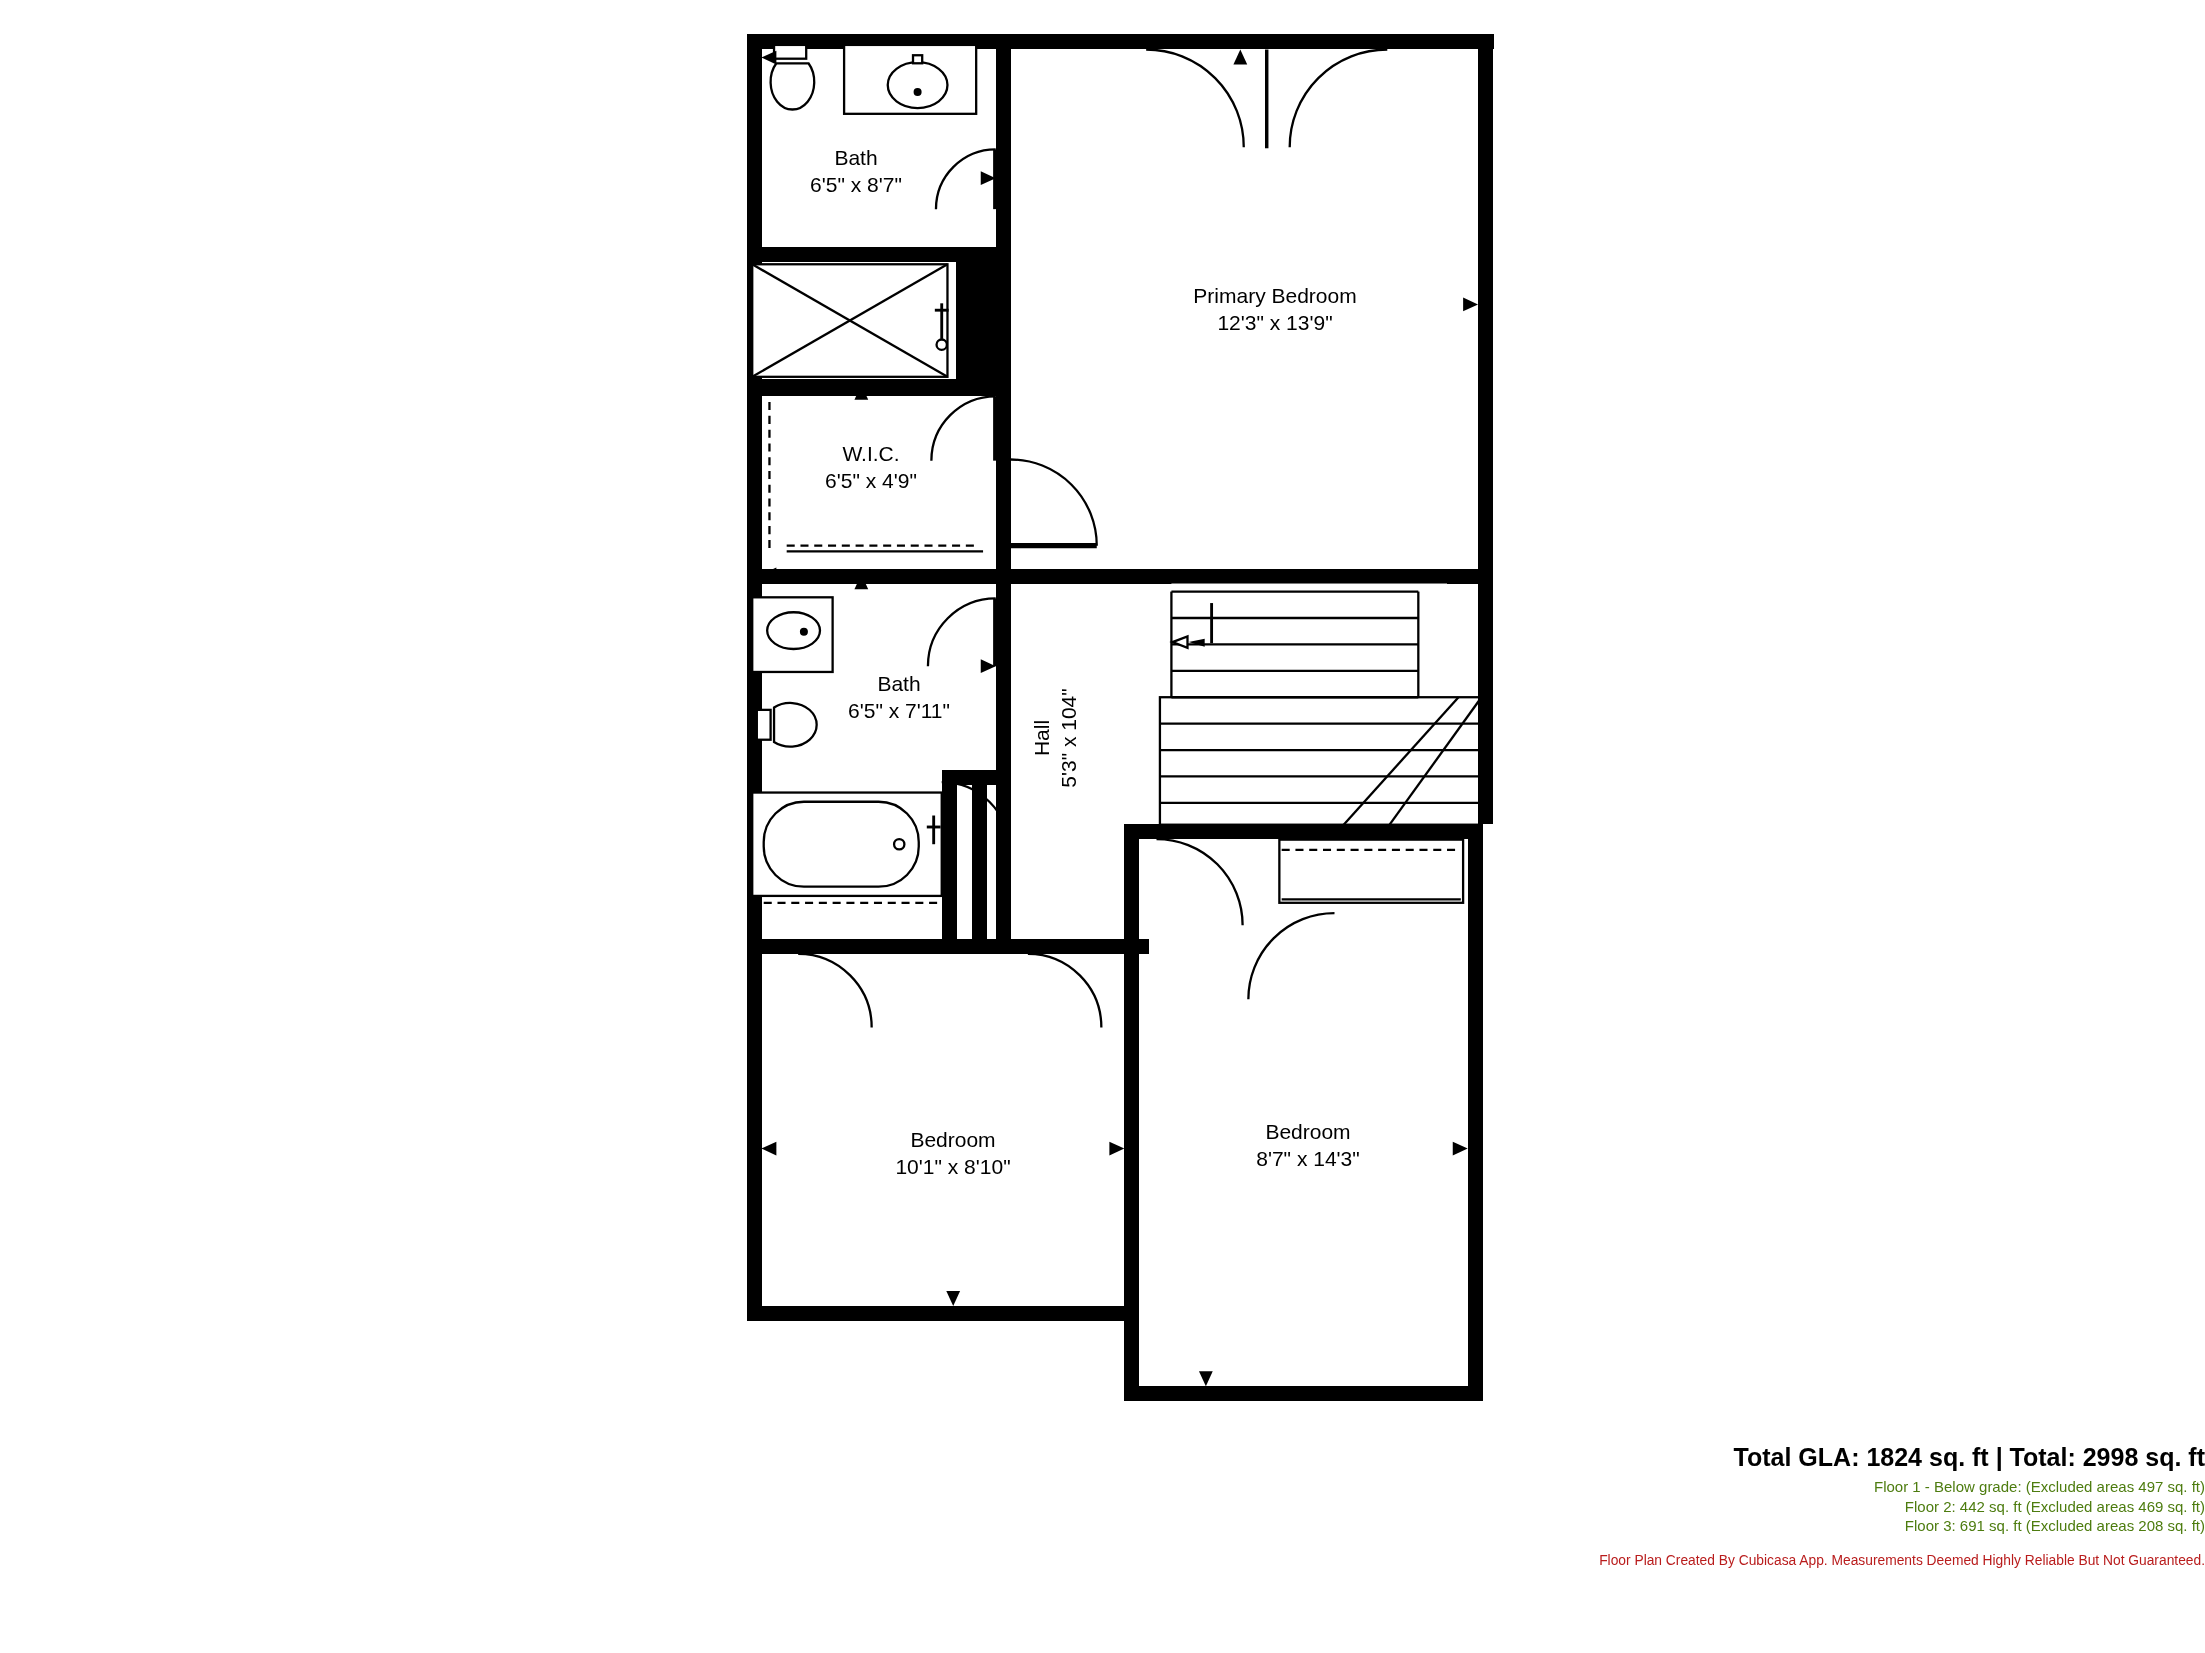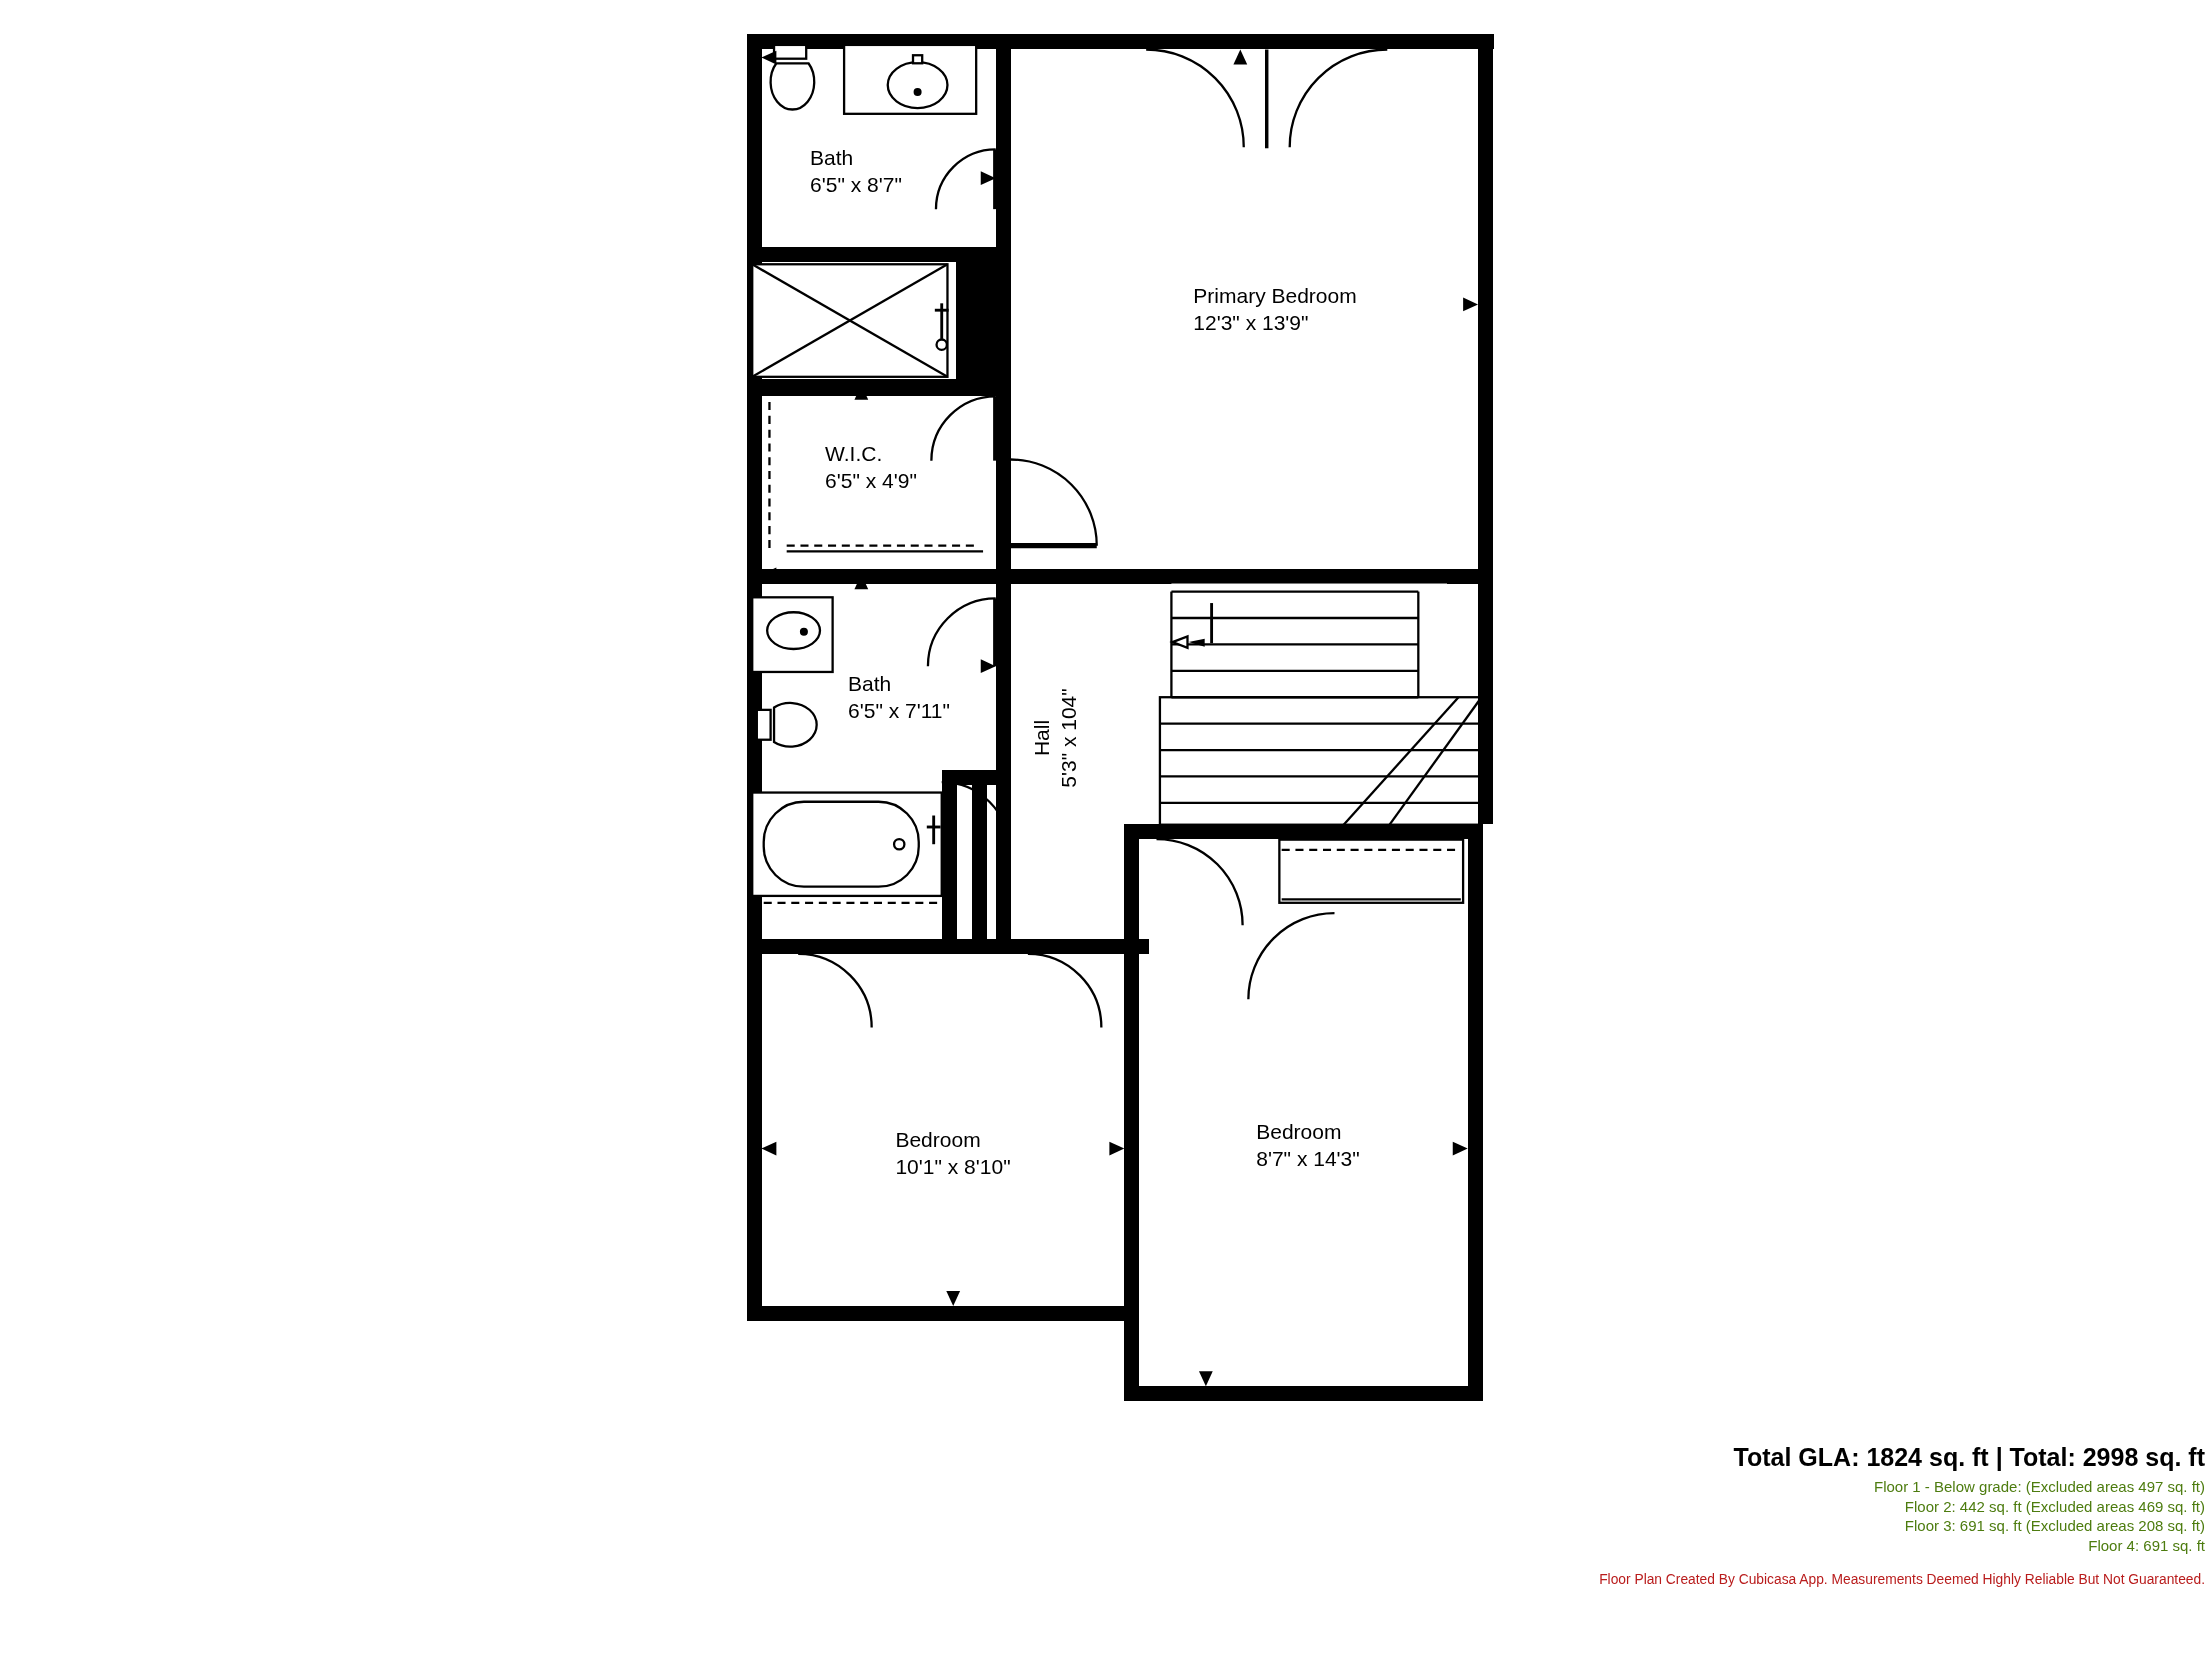--- a/index.html
+++ b/index.html
@@ -24,21 +24,21 @@
   .wall {
     position: absolute;
     background: #000000;
   }
   .thinline {
     position: absolute;
     background: #000000;
   }
   .room-label {
     position: absolute;
-    text-align: left;
+    text-align: center;
     line-height: 1.28;
     white-space: nowrap;
     transform: translate(-50%, -50%);
   }
   .room-name {
     font-size: 21px;
     font-weight: 400;
     color: #000;
   }
   .room-dims {
@@ -334,18 +334,17 @@
   <div class="room-label" style="left:1308px; top:1146px;">
     <div class="room-name">Bedroom</div>
     <div class="room-dims">8'7" x 14'3"</div>
   </div>
 
   <div class="footer" style="top:1443px;">
     <div class="footer-total">Total GLA: 1824 sq. ft | Total: 2998 sq. ft</div>
     <div class="footer-line">Floor 1 - Below grade: (Excluded areas 497 sq. ft)</div>
     <div class="footer-line">Floor 2: 442 sq. ft (Excluded areas 469 sq. ft)</div>
     <div class="footer-line">Floor 3: 691 sq. ft (Excluded areas 208 sq. ft)</div>
-    <div class="footer-line">Floor 4: 691 sq. ft</div>
     <div class="footer-credit">Floor Plan Created By Cubicasa App. Measurements Deemed Highly Reliable But Not Guaranteed.</div>
   </div>
 
 </div>
 
 
 </body></html>

